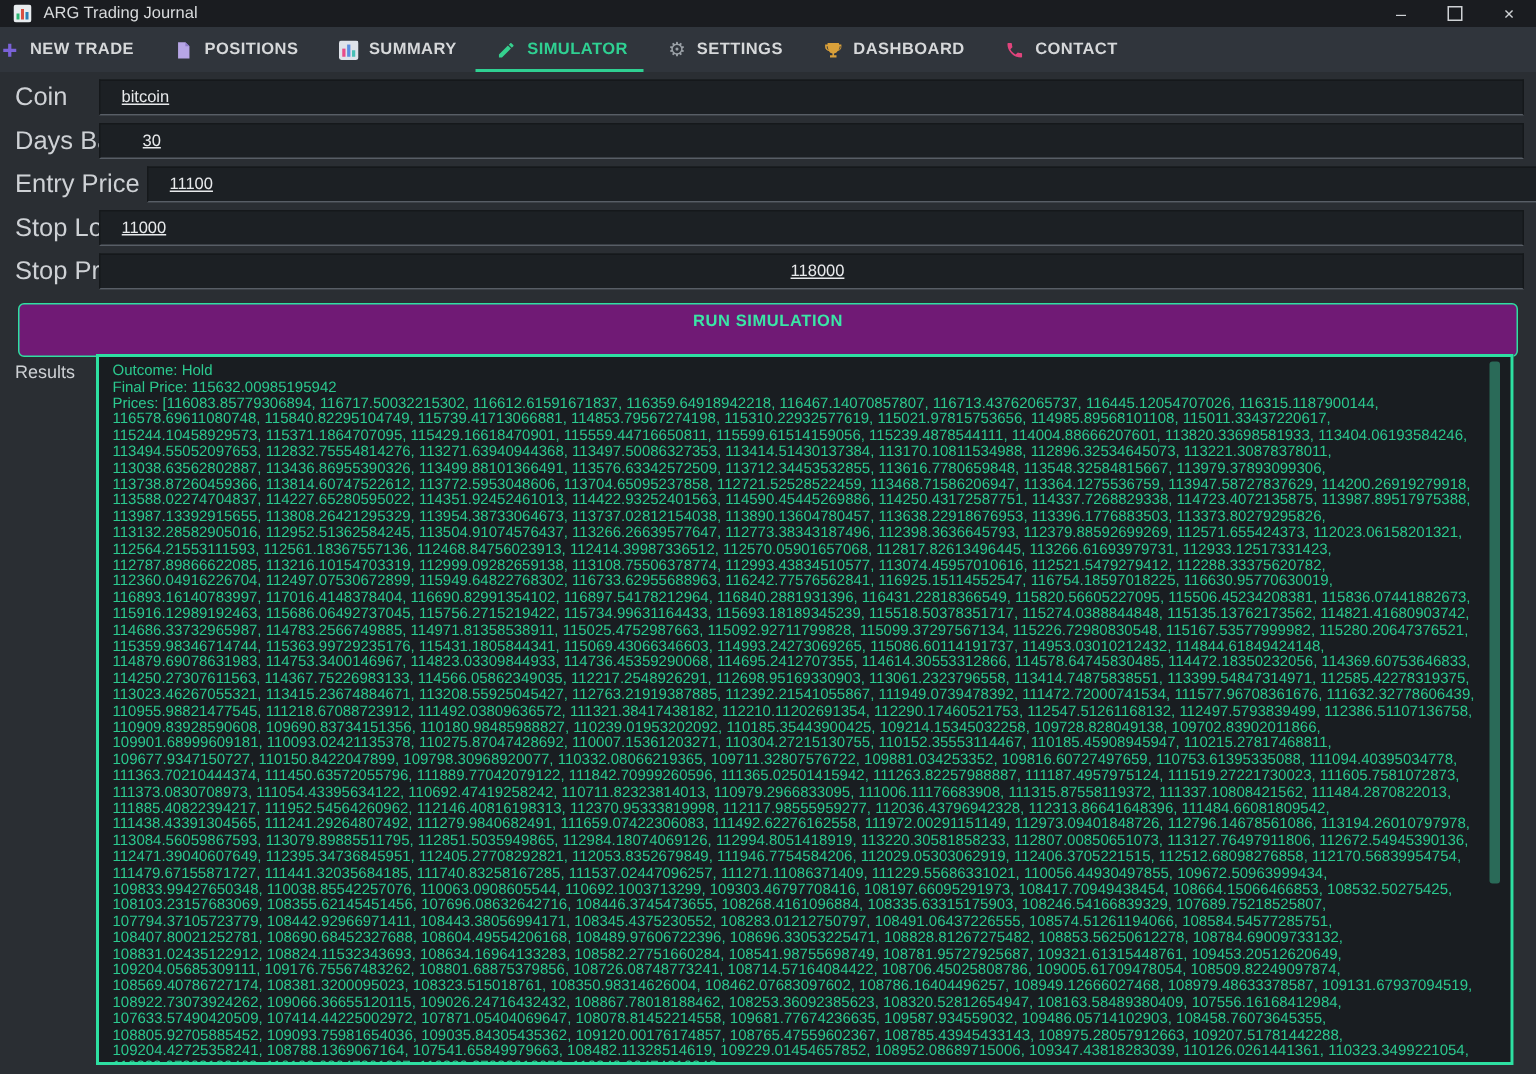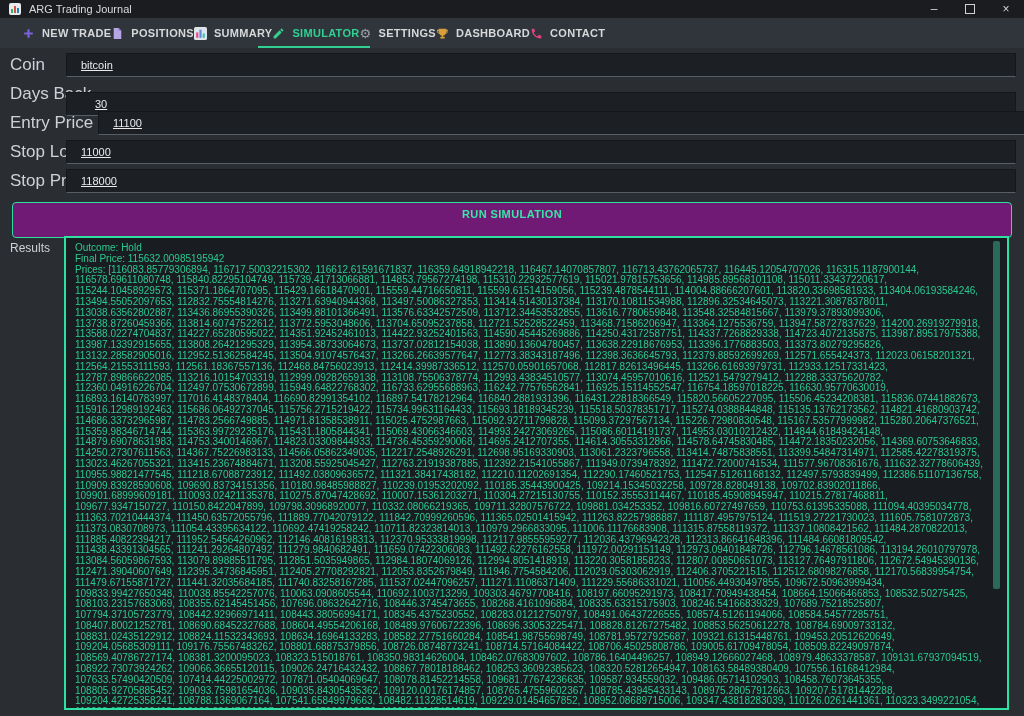--- a/index.html
+++ b/index.html
@@ -9,21 +9,21 @@
   .titlebar{position:absolute;left:0;top:0;width:100%;height:18px;background:#1a1c20;
             display:flex;align-items:center;}
   .app-icon{width:12px;height:12px;margin-left:9px;flex:0 0 auto;}
   .title-text{margin-left:8px;font-size:11px;color:#d8dadc;white-space:nowrap;}
   .win-controls{margin-left:auto;display:flex;align-items:center;height:100%;}
   .win-btn{width:36px;height:100%;display:flex;align-items:center;justify-content:center;
            color:#cfd2d5;font-size:12px;cursor:default;}
   .max-glyph{width:8px;height:8px;border:1px solid #cfd2d5;display:block;}
   
   .tabbar{position:absolute;left:0;top:18px;width:100%;height:30px;background:#30353c;
-          display:flex;align-items:center;padding-left:22px;box-sizing:border-box;}
+          display:flex;align-items:center;box-sizing:border-box;gap:27px;}
   .tab{display:flex;align-items:center;gap:7px;height:100%;position:relative;
        font-size:11px;font-weight:700;letter-spacing:.3px;color:#d6d8da;cursor:pointer;white-space:nowrap;}
   .tab.active{color:#2fd092;}
   .tab.active::after{content:"";position:absolute;left:-14px;right:-10px;bottom:0;height:2px;background:#2fd092;}
   .tab-icon{width:13px;height:13px;display:block;}
   .gear-glyph{font-family:"DejaVu Sans",sans-serif;font-size:13px;line-height:13px;color:#9aa0a6;font-weight:400;}
   
   .field-label{position:absolute;left:10px;font-size:17px;color:#ced1d5;line-height:24px;}
   .field-input{position:absolute;left:66px;width:950px;height:24px;box-sizing:border-box;
                background:#1c2024;border:1px solid #15181b;border-bottom:1px solid #585e66;
@@ -106,27 +106,27 @@
       <svg class="tab-icon" viewBox="0 0 24 24">
         <path d="M6.62 10.79c1.44 2.83 3.76 5.14 6.59 6.59l2.2-2.21c.27-.27.67-.36 1.02-.24 1.12.37 2.33.57 3.57.57.55 0 1 .45 1 1V20c0 .55-.45 1-1 1-9.39 0-17-7.61-17-17 0-.55.45-1 1-1h3.5c.55 0 1 .45 1 1 0 1.25.2 2.45.57 3.57.11.35.03.74-.25 1.02l-2.2 2.2z" fill="#e0447c"></path>
         </svg>
       <span>CONTACT</span>
     </div>
   </div>
 
   <span class="field-label" style="top:53px">Coin</span>
   <input class="field-input" style="top: 53px;" value="bitcoin">
   <span class="field-label" style="top:82px">Days Back</span>
-  <input class="field-input" style="top: 92px; padding-left: 28px;" value="30">
+  <input class="field-input" style="top: 82px; padding-left: 28px;" value="30">
   <span class="field-label" style="top:111px">Entry Price</span>
   <input class="field-input" style="top: 111px; margin-left: 32px;" value="11100">
   <span class="field-label" style="top:140px">Stop Loss</span>
   <input class="field-input" style="top: 140px;" value="11000">
   <span class="field-label" style="top:169px">Stop Profit</span>
-  <input class="field-input" style="top: 169px;" value="118000">
+  <input class="field-input" style="top: 169px; text-align: center;" value="118000">
 
   <div class="run-btn">RUN SIMULATION</div>
 
   <span class="results-label">Results</span>
   <div class="results-box">
     <div class="results-text">
       <div>Outcome: Hold</div>
       <div>Final Price: 115632.00985195942</div>
       <div>Prices: [116083.85779306894, 116717.50032215302, 116612.61591671837, 116359.64918942218, 116467.14070857807, 116713.43762065737, 116445.12054707026, 116315.1187900144, 116578.69611080748, 115840.82295104749, 115739.41713066881, 114853.79567274198, 115310.22932577619, 115021.97815753656, 114985.89568101108, 115011.33437220617, 115244.10458929573, 115371.1864707095, 115429.16618470901, 115559.44716650811, 115599.61514159056, 115239.4878544111, 114004.88666207601, 113820.33698581933, 113404.06193584246, 113494.55052097653, 112832.75554814276, 113271.63940944368, 113497.50086327353, 113414.51430137384, 113170.10811534988, 112896.32534645073, 113221.30878378011, 113038.63562802887, 113436.86955390326, 113499.88101366491, 113576.63342572509, 113712.34453532855, 113616.7780659848, 113548.32584815667, 113979.37893099306, 113738.87260459366, 113814.60747522612, 113772.5953048606, 113704.65095237858, 112721.52528522459, 113468.71586206947, 113364.1275536759, 113947.58727837629, 114200.26919279918, 113588.02274704837, 114227.65280595022, 114351.92452461013, 114422.93252401563, 114590.45445269886, 114250.43172587751, 114337.7268829338, 114723.4072135875, 113987.89517975388, 113987.13392915655, 113808.26421295329, 113954.38733064673, 113737.02812154038, 113890.13604780457, 113638.22918676953, 113396.1776883503, 113373.80279295826, 113132.28582905016, 112952.51362584245, 113504.91074576437, 113266.26639577647, 112773.38343187496, 112398.3636645793, 112379.88592699269, 112571.655424373, 112023.06158201321, 112564.21553111593, 112561.18367557136, 112468.84756023913, 112414.39987336512, 112570.05901657068, 112817.82613496445, 113266.61693979731, 112933.12517331423, 112787.89866622085, 113216.10154703319, 112999.09282659138, 113108.75506378774, 112993.43834510577, 113074.45957010616, 112521.5479279412, 112288.33375620782, 112360.04916226704, 112497.07530672899, 115949.64822768302, 116733.62955688963, 116242.77576562841, 116925.15114552547, 116754.18597018225, 116630.95770630019, 116893.16140783997, 117016.4148378404, 116690.82991354102, 116897.54178212964, 116840.2881931396, 116431.22818366549, 115820.56605227095, 115506.45234208381, 115836.07441882673, 115916.12989192463, 115686.06492737045, 115756.2715219422, 115734.99631164433, 115693.18189345239, 115518.50378351717, 115274.0388844848, 115135.13762173562, 114821.41680903742, 114686.33732965987, 114783.2566749885, 114971.81358538911, 115025.4752987663, 115092.92711799828, 115099.37297567134, 115226.72980830548, 115167.53577999982, 115280.20647376521, 115359.98346714744, 115363.99729235176, 115431.1805844341, 115069.43066346603, 114993.24273069265, 115086.60114191737, 114953.03010212432, 114844.61849424148, 114879.69078631983, 114753.3400146967, 114823.03309844933, 114736.45359290068, 114695.2412707355, 114614.30553312866, 114578.64745830485, 114472.18350232056, 114369.60753646833, 114250.27307611563, 114367.75226983133, 114566.05862349035, 112217.2548926291, 112698.95169330903, 113061.2323796558, 113414.74875838551, 113399.54847314971, 112585.42278319375, 113023.46267055321, 113415.23674884671, 113208.55925045427, 112763.21919387885, 112392.21541055867, 111949.0739478392, 111472.72000741534, 111577.96708361676, 111632.32778606439, 110955.98821477545, 111218.67088723912, 111492.03809636572, 111321.38417438182, 112210.11202691354, 112290.17460521753, 112547.51261168132, 112497.5793839499, 112386.51107136758, 110909.83928590608, 109690.83734151356, 110180.98485988827, 110239.01953202092, 110185.35443900425, 109214.15345032258, 109728.828049138, 109702.83902011866, 109901.68999609181, 110093.02421135378, 110275.87047428692, 110007.15361203271, 110304.27215130755, 110152.35553114467, 110185.45908945947, 110215.27817468811, 109677.9347150727, 110150.8422047899, 109798.30968920077, 110332.08066219365, 109711.32807576722, 109881.034253352, 109816.60727497659, 110753.61395335088, 111094.40395034778, 111363.70210444374, 111450.63572055796, 111889.77042079122, 111842.70999260596, 111365.02501415942, 111263.82257988887, 111187.4957975124, 111519.27221730023, 111605.7581072873, 111373.0830708973, 111054.43395634122, 110692.47419258242, 110711.82323814013, 110979.2966833095, 111006.11176683908, 111315.87558119372, 111337.10808421562, 111484.2870822013, 111885.40822394217, 111952.54564260962, 112146.40816198313, 112370.95333819998, 112117.98555959277, 112036.43796942328, 112313.86641648396, 111484.66081809542, 111438.43391304565, 111241.29264807492, 111279.9840682491, 111659.07422306083, 111492.62276162558, 111972.00291151149, 112973.09401848726, 112796.14678561086, 113194.26010797978, 113084.56059867593, 113079.89885511795, 112851.5035949865, 112984.18074069126, 112994.8051418919, 113220.30581858233, 112807.00850651073, 113127.76497911806, 112672.54945390136, 112471.39040607649, 112395.34736845951, 112405.27708292821, 112053.8352679849, 111946.7754584206, 112029.05303062919, 112406.3705221515, 112512.68098276858, 112170.56839954754, 111479.67155871727, 111441.32035684185, 111740.83258167285, 111537.02447096257, 111271.11086371409, 111229.55686331021, 110056.44930497855, 109672.50963999434, 109833.99427650348, 110038.85542257076, 110063.0908605544, 110692.1003713299, 109303.46797708416, 108197.66095291973, 108417.70949438454, 108664.15066466853, 108532.50275425, 108103.23157683069, 108355.62145451456, 107696.08632642716, 108446.3745473655, 108268.4161096884, 108335.63315175903, 108246.54166839329, 107689.75218525807, 107794.37105723779, 108442.92966971411, 108443.38056994171, 108345.4375230552, 108283.01212750797, 108491.06437226555, 108574.51261194066, 108584.54577285751, 108407.80021252781, 108690.68452327688, 108604.49554206168, 108489.97606722396, 108696.33053225471, 108828.81267275482, 108853.56250612278, 108784.69009733132, 108831.02435122912, 108824.11532343693, 108634.16964133283, 108582.27751660284, 108541.98755698749, 108781.95727925687, 109321.61315448761, 109453.20512620649, 109204.05685309111, 109176.75567483262, 108801.68875379856, 108726.08748773241, 108714.57164084422, 108706.45025808786, 109005.61709478054, 108509.82249097874, 108569.40786727174, 108381.3200095023, 108323.515018761, 108350.98314626004, 108462.07683097602, 108786.16404496257, 108949.12666027468, 108979.48633378587, 109131.67937094519, 108922.73073924262, 109066.36655120115, 109026.24716432432, 108867.78018188462, 108253.36092385623, 108320.52812654947, 108163.58489380409, 107556.16168412984, 107633.57490420509, 107414.44225002972, 107871.05404069647, 108078.81452214558, 109681.77674236635, 109587.934559032, 109486.05714102903, 108458.76073645355, 108805.92705885452, 109093.75981654036, 109035.84305435362, 109120.00176174857, 108765.47559602367, 108785.43945433143, 108975.28057912663, 109207.51781442288, 109204.42725358241, 108788.1369067164, 107541.65849979663, 108482.11328514619, 109229.01454657852, 108952.08689715006, 109347.43818283039, 110126.0261441361, 110323.3499221054, 110282.97208189468, 110199.68647261267, 110380.87922012652, 110240.90474210342,</div>
     </div>

